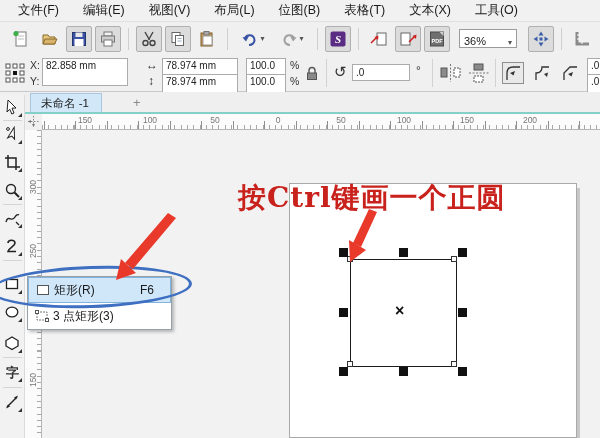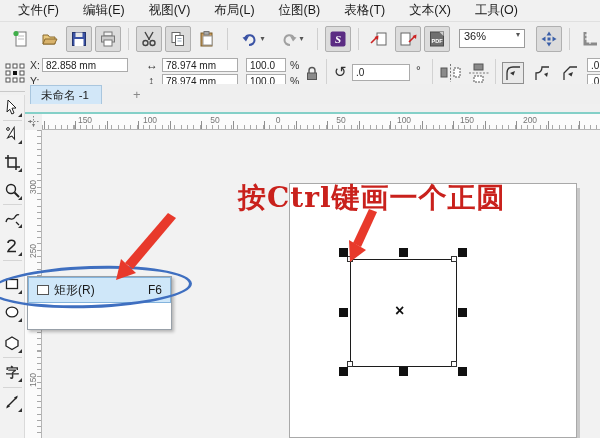--- a/index.html
+++ b/index.html
@@ -10,33 +10,33 @@
   
   .menubar { left:0; top:0; width:600px; height:22px; background:#f1f1f1; border-bottom:1px solid #e0e0e0; display:flex; align-items:center; padding-left:6px; }
   .menu-item { font-size:12.5px; padding:16px 12px; white-space:nowrap; cursor:default; }
 
   
   .toolbar { left:0; top:22px; width:600px; height:33px; display:flex; align-items:center; padding-left:8px; gap:3px; }
   .tbtn { width:26px; height:26px; display:flex; align-items:center; justify-content:center; border:1px solid transparent; border-radius:2px; flex:0 0 auto; position:relative; }
   .tbtn.pressed { background:#dcdcdc; border-color:#b0b0b0; }
   .sep { width:1px; height:22px; background:#cfcfcf; margin:0 4px; flex:0 0 auto; }
   .caret { font-size:8px; color:#555; margin-left:1px; flex:0 0 auto; }
-  .zoombox { width:66px; height:19px; background:#fff; border:1px solid #9b9b9b; font-size:11px; display:flex; align-items:flex-start; padding:0 4px; flex:0 0 auto; }
+  .zoombox { width:58px; height:19px; background:#fff; border:1px solid #9b9b9b; font-size:11px; display:flex; align-items:flex-end; padding:0 4px; flex:0 0 auto; }
   .zoombox .zv { flex:1; }
 
   
   .propbar { left:0; top:55px; width:600px; height:37px; border-bottom:1px solid #c9c9c9; }
   .plabel { font-size:10.5px; color:#333; }
-  .field { background:#fff; border:1px solid #ababab; font-size:10px; color:#222; padding:1px 3px; height:14px; line-height:11px; white-space:nowrap; overflow:hidden; }
+  .field { background:#fff; border:1px solid #ababab; font-size:10px; color:#222; padding:1px 3px; height:28px; line-height:11px; white-space:nowrap; overflow:hidden; }
   .pvsep { width:1px; height:28px; background:#d2d2d2; top:4px; }
   .cornbtn { width:22px; height:22px; display:flex; align-items:center; justify-content:center; border:1px solid transparent; }
   .cornbtn.sel { border-color:#8f8f8f; background:#e9e9e9; }
 
   
-  .tabbar { left:25px; top:84px; width:575px; height:20px; background:#efefef; }
+  .tabbar { left:25px; top:92px; width:575px; height:20px; background:#efefef; }
   .doctab { left:5px; top:1px; height:19px; background:#d2e7f8; border:1px solid #a9c6de; border-bottom:none; font-size:11.5px; padding:2px 12px 0 10px; }
   .newtab { left:102px; top:3px; font-size:13px; color:#8a8a8a; padding:0 6px; }
   .tealline { left:25px; top:112px; width:575px; height:2px; background:#84d0c8; }
 
   
   .hruler { left:42px; top:114px; width:558px; height:16px; background:#fbfbfb; border-bottom:1px solid #b5b5b5; }
   .hruler .ticks { position:absolute; left:0; bottom:0; width:100%; height:4px; background:repeating-linear-gradient(90deg,#a8a8a8 0 1px,transparent 1px 6.3px); }
   .hruler .ticks2 { position:absolute; left:0; bottom:0; width:100%; height:8px; background:repeating-linear-gradient(90deg,#909090 0 1px,transparent 1px 31.5px); background-position-x:2px; }
   .hlabel { position:absolute; top:1px; font-size:8.5px; color:#777; transform:translateX(-50%); }
   .vruler { left:25px; top:130px; width:17px; height:308px; background:#fbfbfb; border-right:1px solid #b5b5b5; }
@@ -65,21 +65,21 @@
   .red-note { left:238px; top:179px; font-family:"DejaVu Serif","Liberation Serif",serif; font-weight:bold; font-size:28px; letter-spacing:1px; color:#c9211c; z-index:20; white-space:nowrap; }
   .ellipse-mark { left:-10px; top:266px; width:202px; height:42px; border:3px solid #3f6fc0; border-radius:50%; transform:rotate(-2deg); z-index:46; pointer-events:none; }
   .arrows { left:0; top:0; width:600px; height:438px; z-index:50; pointer-events:none; }
 
   
   .flyout { left:27px; top:276px; width:145px; height:54px; background:#fff; border:1px solid #98a0a8; box-shadow:2px 2px 3px rgba(0,0,0,.25); z-index:40; }
   .fly-row { height:26px; display:flex; align-items:center; padding:0 4px 0 3px; }
   .fly-row.sel { background:#cfe7f9; border:1px solid #84b4dd; }
   .fly-ic { width:22px; display:flex; justify-content:center; }
   .fly-label { flex:1; font-size:12px; }
-  .fly-short { font-size:12px; margin-right:4px; }
+  .fly-short { font-size:12px; margin-right:12px; }
 
   svg { display:block; }
 </style>
 </head>
 <body>
 
 <div class="abs menubar">
   <span class="menu-item">文件(F)</span>
   <span class="menu-item">编辑(E)</span>
   <span class="menu-item">视图(V)</span>
@@ -436,15 +436,26 @@
 <div class="abs flyout">
   <div class="fly-row sel">
     <span class="fly-ic">
       <svg width="14" height="12">
           <rect x="1.5" y="1.5" width="11" height="9" fill="#fff" stroke="#555"></rect>
         </svg>
     </span>
     <span class="fly-label">矩形(R)</span>
     <span class="fly-short">F6</span>
   </div>
+  <div class="fly-row">
+    <span class="fly-ic">
+      <svg width="14" height="12">
+          <rect x="2" y="2" width="10" height="8" fill="none" stroke="#777" stroke-dasharray="2 1"></rect>
+          <rect x="0.5" y="0.5" width="3" height="3" fill="#fff" stroke="#555"></rect>
+          <rect x="10.5" y="8.5" width="3" height="3" fill="#fff" stroke="#555"></rect>
+        </svg>
+    </span>
+    <span class="fly-label">3 点矩形(3)</span>
+    <span class="fly-short"></span>
+  </div>
 </div>
 
 <div class="abs ellipse-mark"></div>
 
 </body></html>

